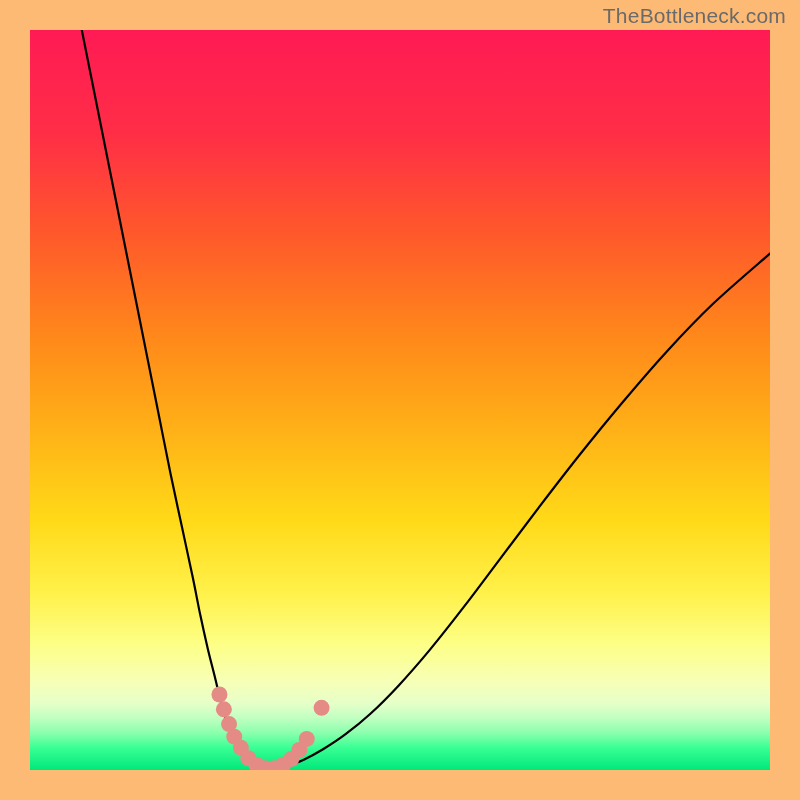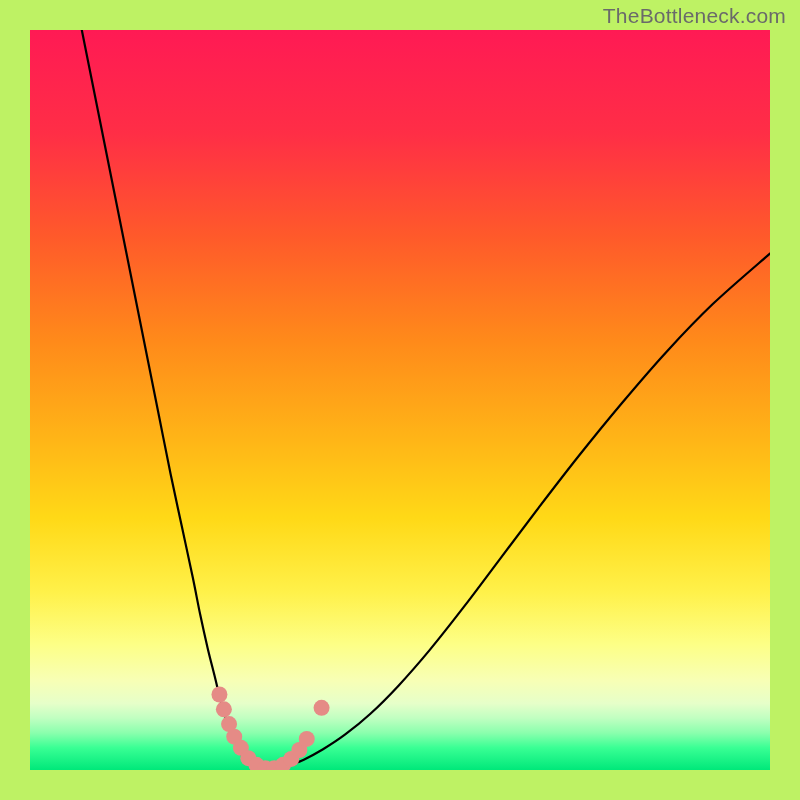--- a/index.html
+++ b/index.html
@@ -8,21 +8,21 @@
     width: 800px;
     height: 800px;
     background: #000;
     overflow: hidden;
     font-family: Arial, Helvetica, sans-serif;
   }
   .outer {
     position: relative;
     width: 800px;
     height: 800px;
-    background: #bef264;
+    background: #fdba74;
   }
   .watermark {
     position: absolute;
     top: 4px;
     right: 14px;
     color: #6a6a6a;
     font-size: 21px;
     font-weight: 400;
     letter-spacing: 0.2px;
     z-index: 10;

